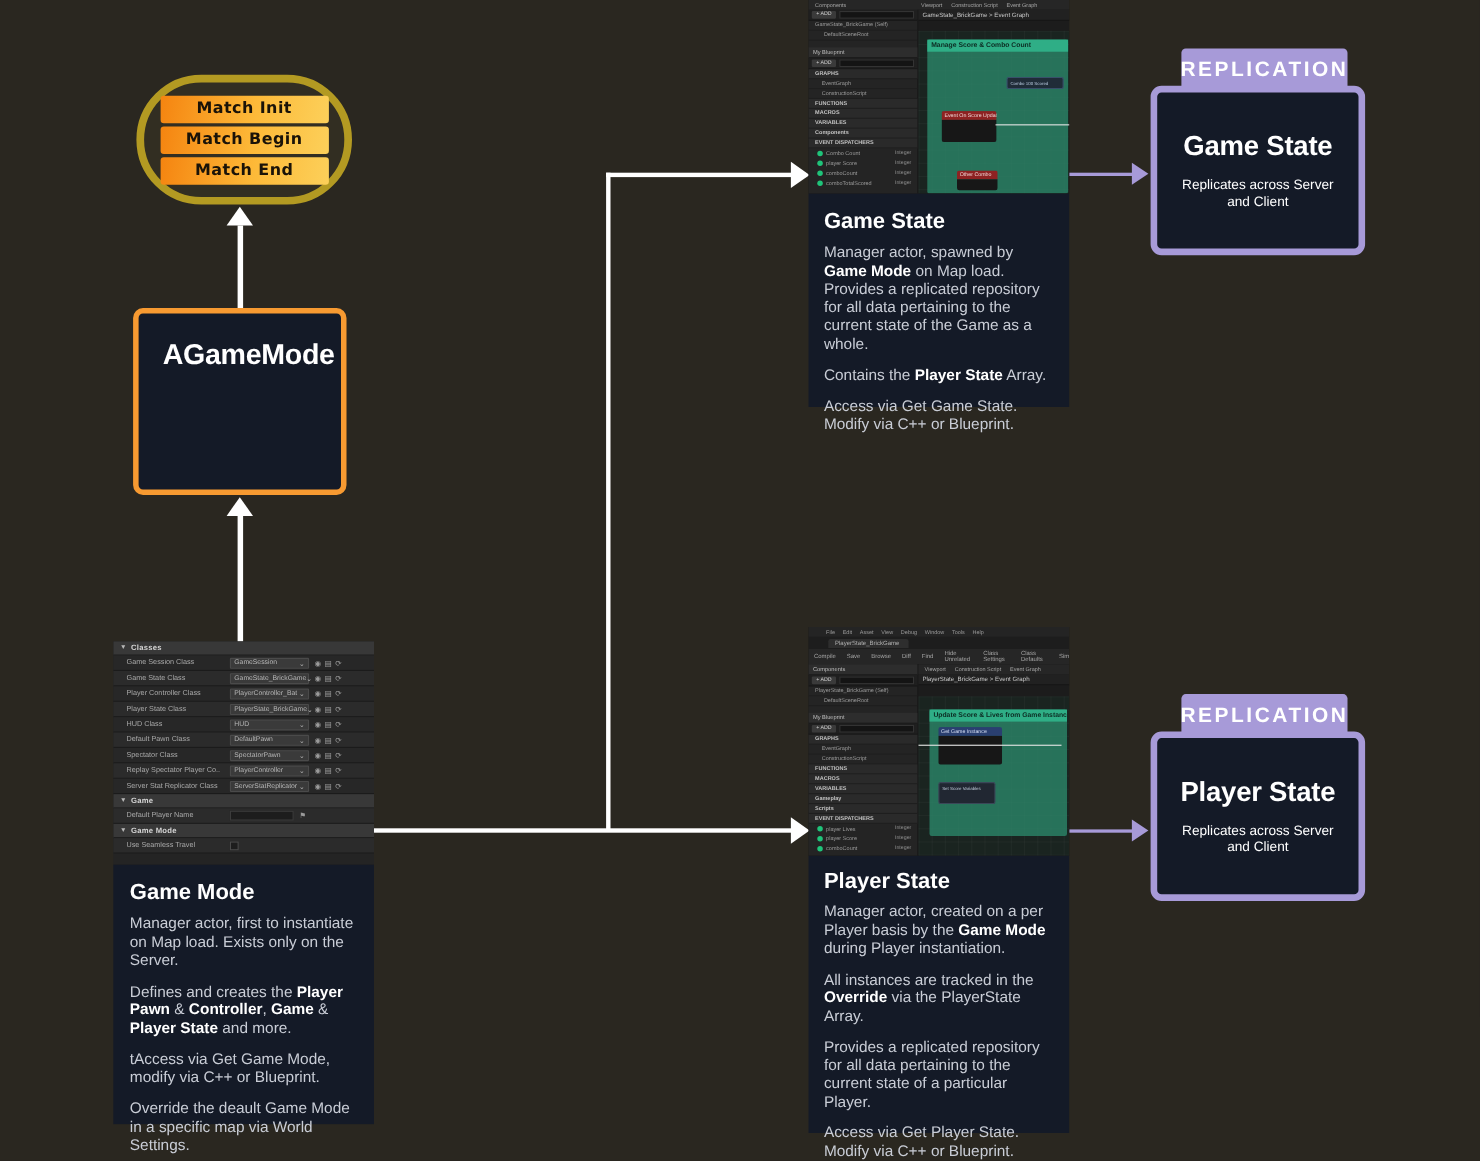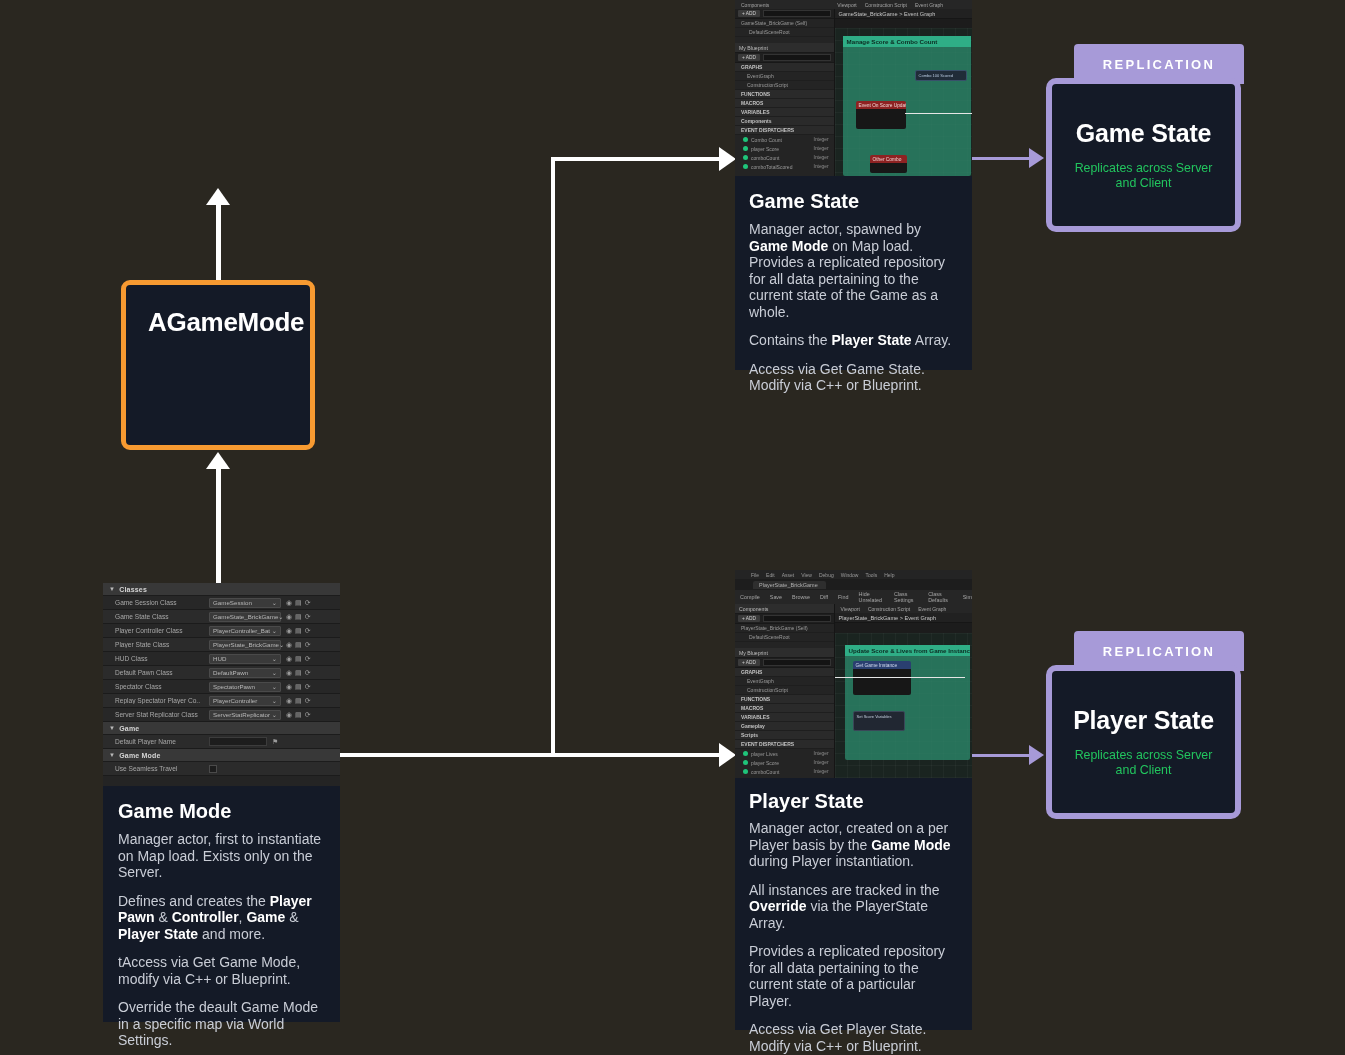--- a/index.html
+++ b/index.html
@@ -50,33 +50,33 @@
   #playerstate-desc { left: 735px; top: 778px; width: 237px; height: 252px; padding: 12px 14px 0 14px; }
   #playerstate-desc .card-title { font-size: 20px; margin-bottom: 7px; }
 
   
   #gamemode-desc { left: 103px; top: 786px; width: 237px; height: 236px; padding: 14px 15px 0 15px; }
   #gamemode-desc .card-title { font-size: 20px; margin-bottom: 8px; }
 
   
   .rep-wrap { position: absolute; }
   .rep-tab {
-    position: absolute; left: 28px; top: 0; width: 170px; height: 40px;
+    position: absolute; left: 28px; top: 0; width: 151px; height: 40px;
     background: #a79ad8; border-radius: 4px 4px 0 0;
     display: flex; align-items: center; justify-content: center;
-    color: #ffffff; font-size: 13px; font-weight: 700; letter-spacing: 2.3px; text-align: center;
+    color: #ffffff; font-size: 19px; font-weight: 700; letter-spacing: 2.3px; text-align: center;
   }
   .rep-box {
     position: absolute; left: 0; top: 34px; width: 195px; height: 154px;
     border: 6px solid #a79ad8; border-radius: 10px; background: #141a27;
     display: flex; flex-direction: column; align-items: center; justify-content: center;
     padding: 0 16px;
   }
   .rep-title { color: #ffffff; font-size: 25px; font-weight: 700; margin-bottom: 13px; letter-spacing: -.2px; }
-  .rep-sub { color: #22c55e; font-size: 12.4px; line-height: 1.22; text-align: center; }
+  .rep-sub { color: #ffffff; font-size: 12.4px; line-height: 1.22; text-align: center; }
 
   #rep-gamestate { left: 1046px; top: 44px; width: 196px; height: 200px; }
   #rep-playerstate { left: 1046px; top: 631px; width: 196px; height: 200px; }
 
   
   .ln { position: absolute; background: #ffffff; }
   .arrow-up {
     position: absolute; width: 0; height: 0;
     border-left: 12px solid transparent; border-right: 12px solid transparent;
     border-bottom: 17px solid #ffffff;
@@ -187,20 +187,25 @@
 
   <div class="ln" style="left:551px; top:157px; width:181px; height:4px;"></div>
   <div class="arrow-right" style="left:719px; top:147px;"></div>
 
   <div class="ln-purple" style="left:972px; top:157px; width:60px; height:3px;"></div>
   <div class="arrow-right-purple" style="left:1029px; top:148px;"></div>
 
   <div class="ln-purple" style="left:972px; top:754px; width:60px; height:3px;"></div>
   <div class="arrow-right-purple" style="left:1029px; top:745px;"></div>
 
+  <div class="match-oval">
+    <div class="pill">Match Init</div>
+    <div class="pill">Match Begin</div>
+    <div class="pill">Match End</div>
+  </div>
 
   <div class="card-dark" id="agamemode">
     <div class="card-title">AGameMode</div>
   </div>
 
   <div class="ue" id="ue-props">
     <div class="sec-hdr">
       <span class="tri">▼</span>
       <span>Classes</span>
     </div>

